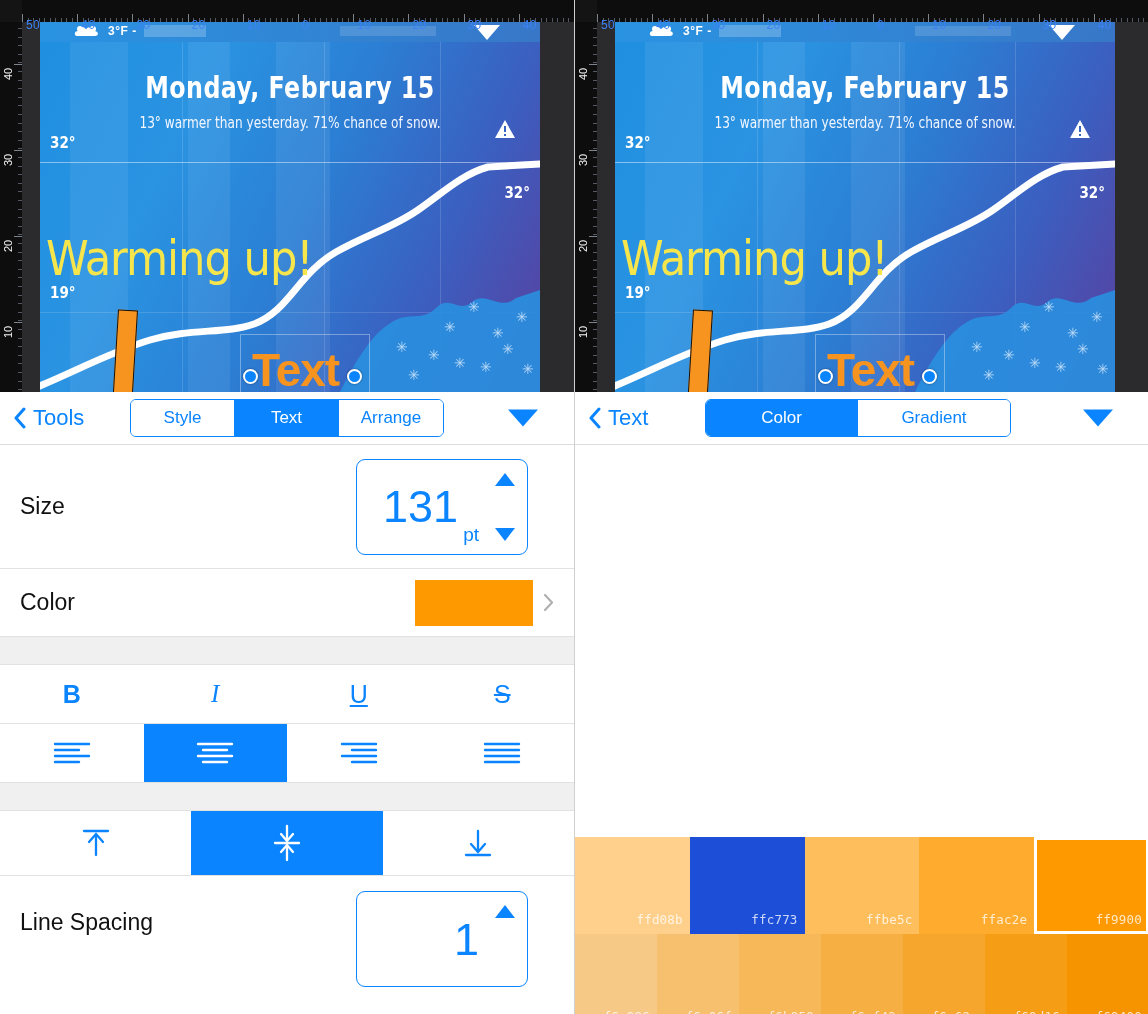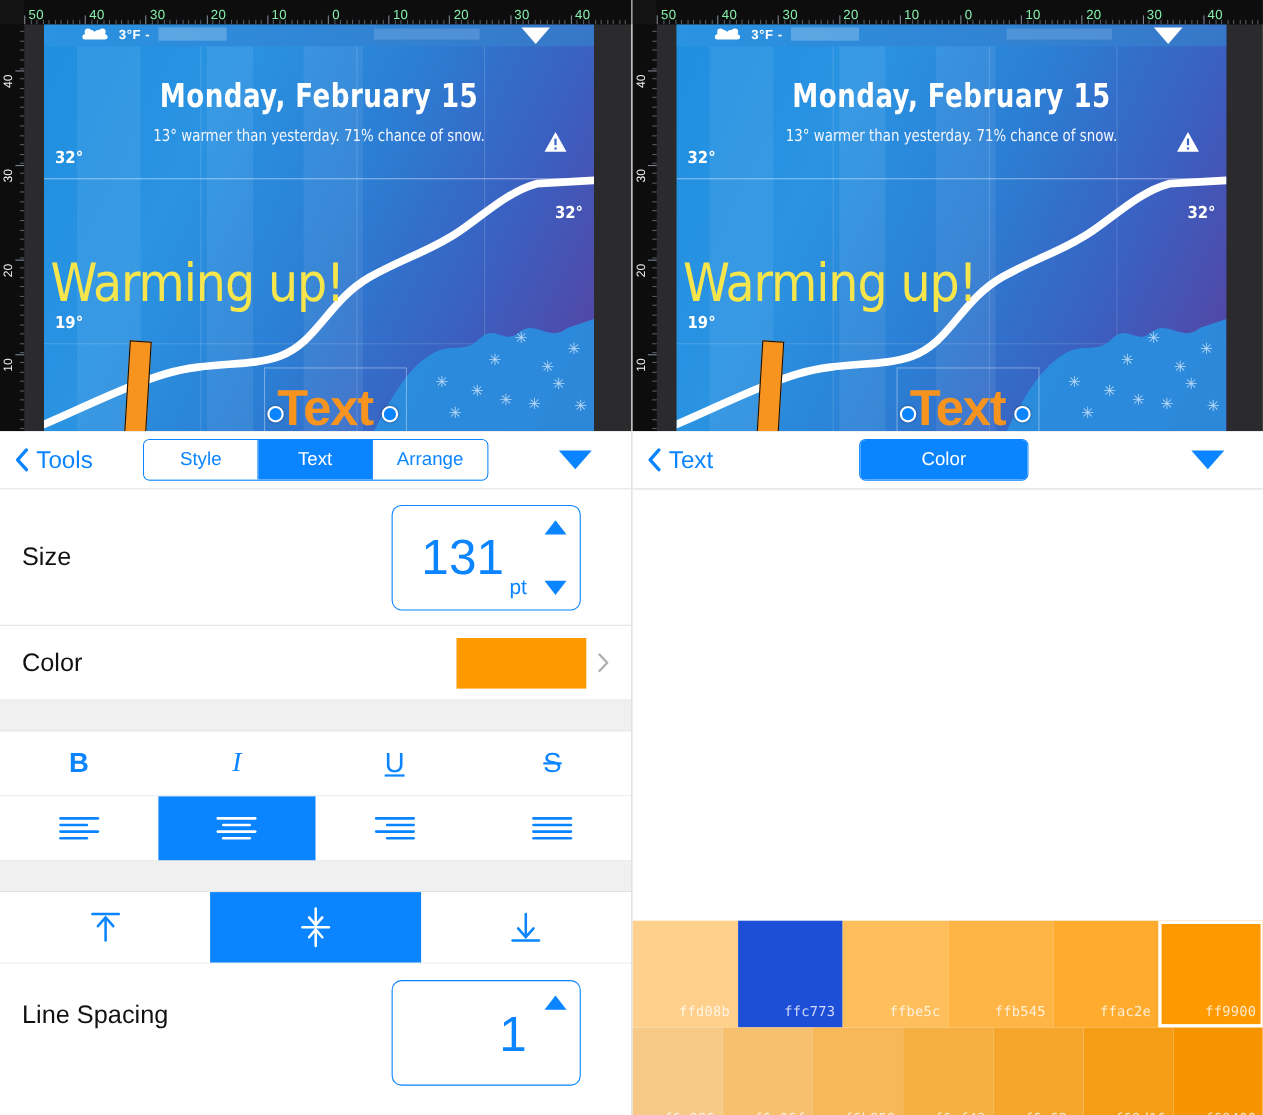--- a/index.html
+++ b/index.html
@@ -24,21 +24,21 @@
     position: absolute; left: 0; top: 0; width: 22px; height: 22px; background: #141414;
   }
   .ruler-h .track {
     position: absolute; left: 22px; top: 0; right: 0; height: 22px;
     background: #0d0d0d;
   }
   .rh-tickrow { position: absolute; left: 0; bottom: 0; width: 100%; height: 8px; }
   .rh-minor { position: absolute; bottom: 0; width: 1px; height: 4px; background: #545a63; }
   .rh-major { position: absolute; bottom: 0; width: 1px; height: 8px; background: #7d848e; }
   .rh-lbl {
-    position: absolute; top: 6px; color: #86efac; font-size: 12px;
+    position: absolute; top: 18px; color: #3b82f6; font-size: 12px;
     font-family: "Liberation Sans", sans-serif; letter-spacing: .3px;
   }
 
   .ruler-v {
     position: absolute; left: 0; top: 22px; width: 22px; height: 370px;
     background: #0d0d0d; z-index: 6;
   }
   .rv-minor { position: absolute; right: 0; height: 1px; width: 4px; background: #545a63; }
   .rv-major { position: absolute; right: 0; height: 1px; width: 8px; background: #7d848e; }
   .rv-lbl {
@@ -834,38 +834,36 @@
     <div class="panel">
       <div class="panel-hdr">
         <div class="back-btn">
           <svg class="back-chev" viewBox="0 0 13 22">
             <path d="M11 2 L3 11 L11 20" fill="none" stroke="#0a84ff" stroke-width="3" stroke-linecap="round" stroke-linejoin="round"></path>
           </svg>
           <span class="back-lbl">Text</span>
         </div>
         <div class="segctl" style="left:283px;">
           <div class="seg on" style="width:152px;">Color</div>
+          <div class="seg" style="width:152px;">Gradient</div>
         </div>
         <div class="collapse-caret"></div>
       </div>
 
       <div class="color-grid" id="color-grid">
           <div class="cg-row">
             <div class="cg-cell" style="background: rgb(255, 208, 139);">
               <span class="cg-hex">ffd08b</span>
             </div>
             <div class="cg-cell" style="background: #1d4ed8;">
               <span class="cg-hex">ffc773</span>
             </div>
             <div class="cg-cell" style="background: rgb(255, 190, 92);">
               <span class="cg-hex">ffbe5c</span>
             </div>
-            <div class="cg-cell" style="background: rgb(255, 181, 69);">
-              <span class="cg-hex">ffb545</span>
-            </div>
             <div class="cg-cell" style="background: rgb(255, 172, 46);">
               <span class="cg-hex">ffac2e</span>
             </div>
             <div class="cg-cell sel" style="background: rgb(255, 153, 0);">
               <span class="cg-hex">ff9900</span>
             </div>
           </div>
           <div class="cg-row">
             <div class="cg-cell" style="background: rgb(246, 201, 134);">
               <span class="cg-hex">f6c986</span>

